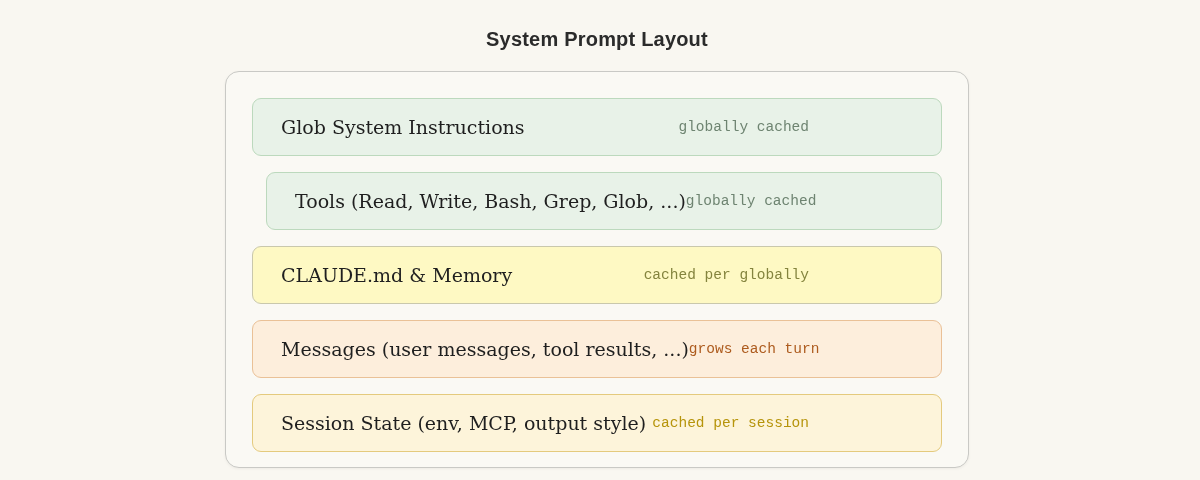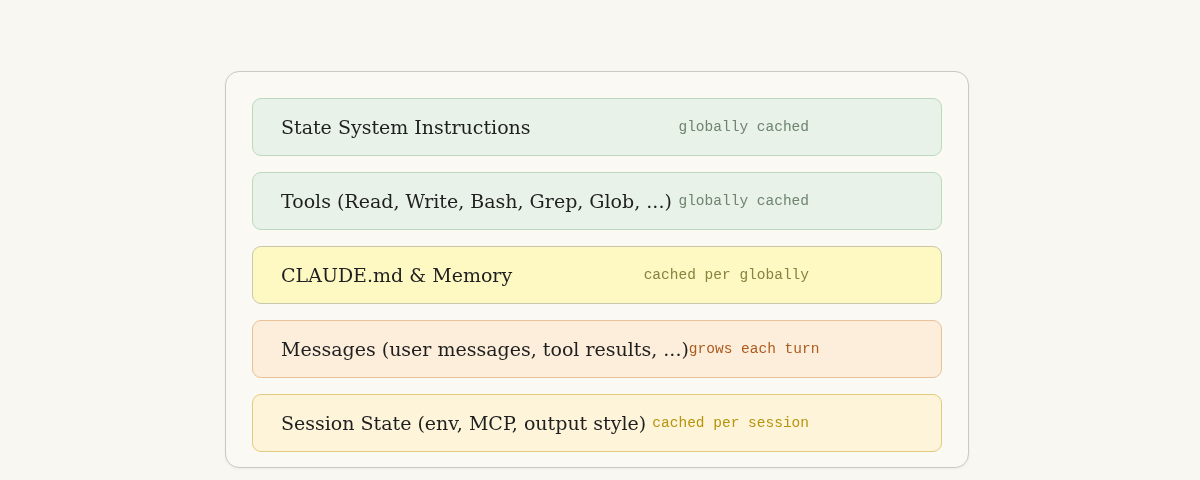--- a/index.html
+++ b/index.html
@@ -60,29 +60,30 @@
     font-family: Liberation Mono, monospace;
     font-size: 14.5px;
     white-space: nowrap;
   }
 </style>
 </head>
 <body style="background: rgb(249, 247, 241);">
 
 <div class="canvas">
 
+  <div class="diagram-title">System Prompt Layout</div>
 
   <div class="container">
 
     <div class="row" style="background: rgb(232, 242, 232); border-color: rgb(188, 217, 189);">
-      <span class="row-label">State System Instructions</span>
+      <span class="row-label">Glob System Instructions</span>
       <span class="row-tag" style="color: rgb(110, 132, 113);">globally cached</span>
     </div>
 
-    <div class="row" style="background: rgb(232, 242, 232); border-color: rgb(188, 217, 189);">
+    <div class="row" style="background: rgb(232, 242, 232); border-color: rgb(188, 217, 189); margin-left: 14px;">
       <span class="row-label">Tools (Read, Write, Bash, Grep, Glob, ...)</span>
       <span class="row-tag" style="color: rgb(110, 132, 113);">globally cached</span>
     </div>
 
     <div class="row" style="background: #fef9c3; border-color: rgb(201, 200, 172);">
       <span class="row-label">CLAUDE.md &amp; Memory</span>
       <span class="row-tag" style="color: rgb(132, 132, 62);">cached per globally</span>
     </div>
 
     <div class="row" style="background: rgb(253, 238, 220); border-color: rgb(234, 193, 151);">

